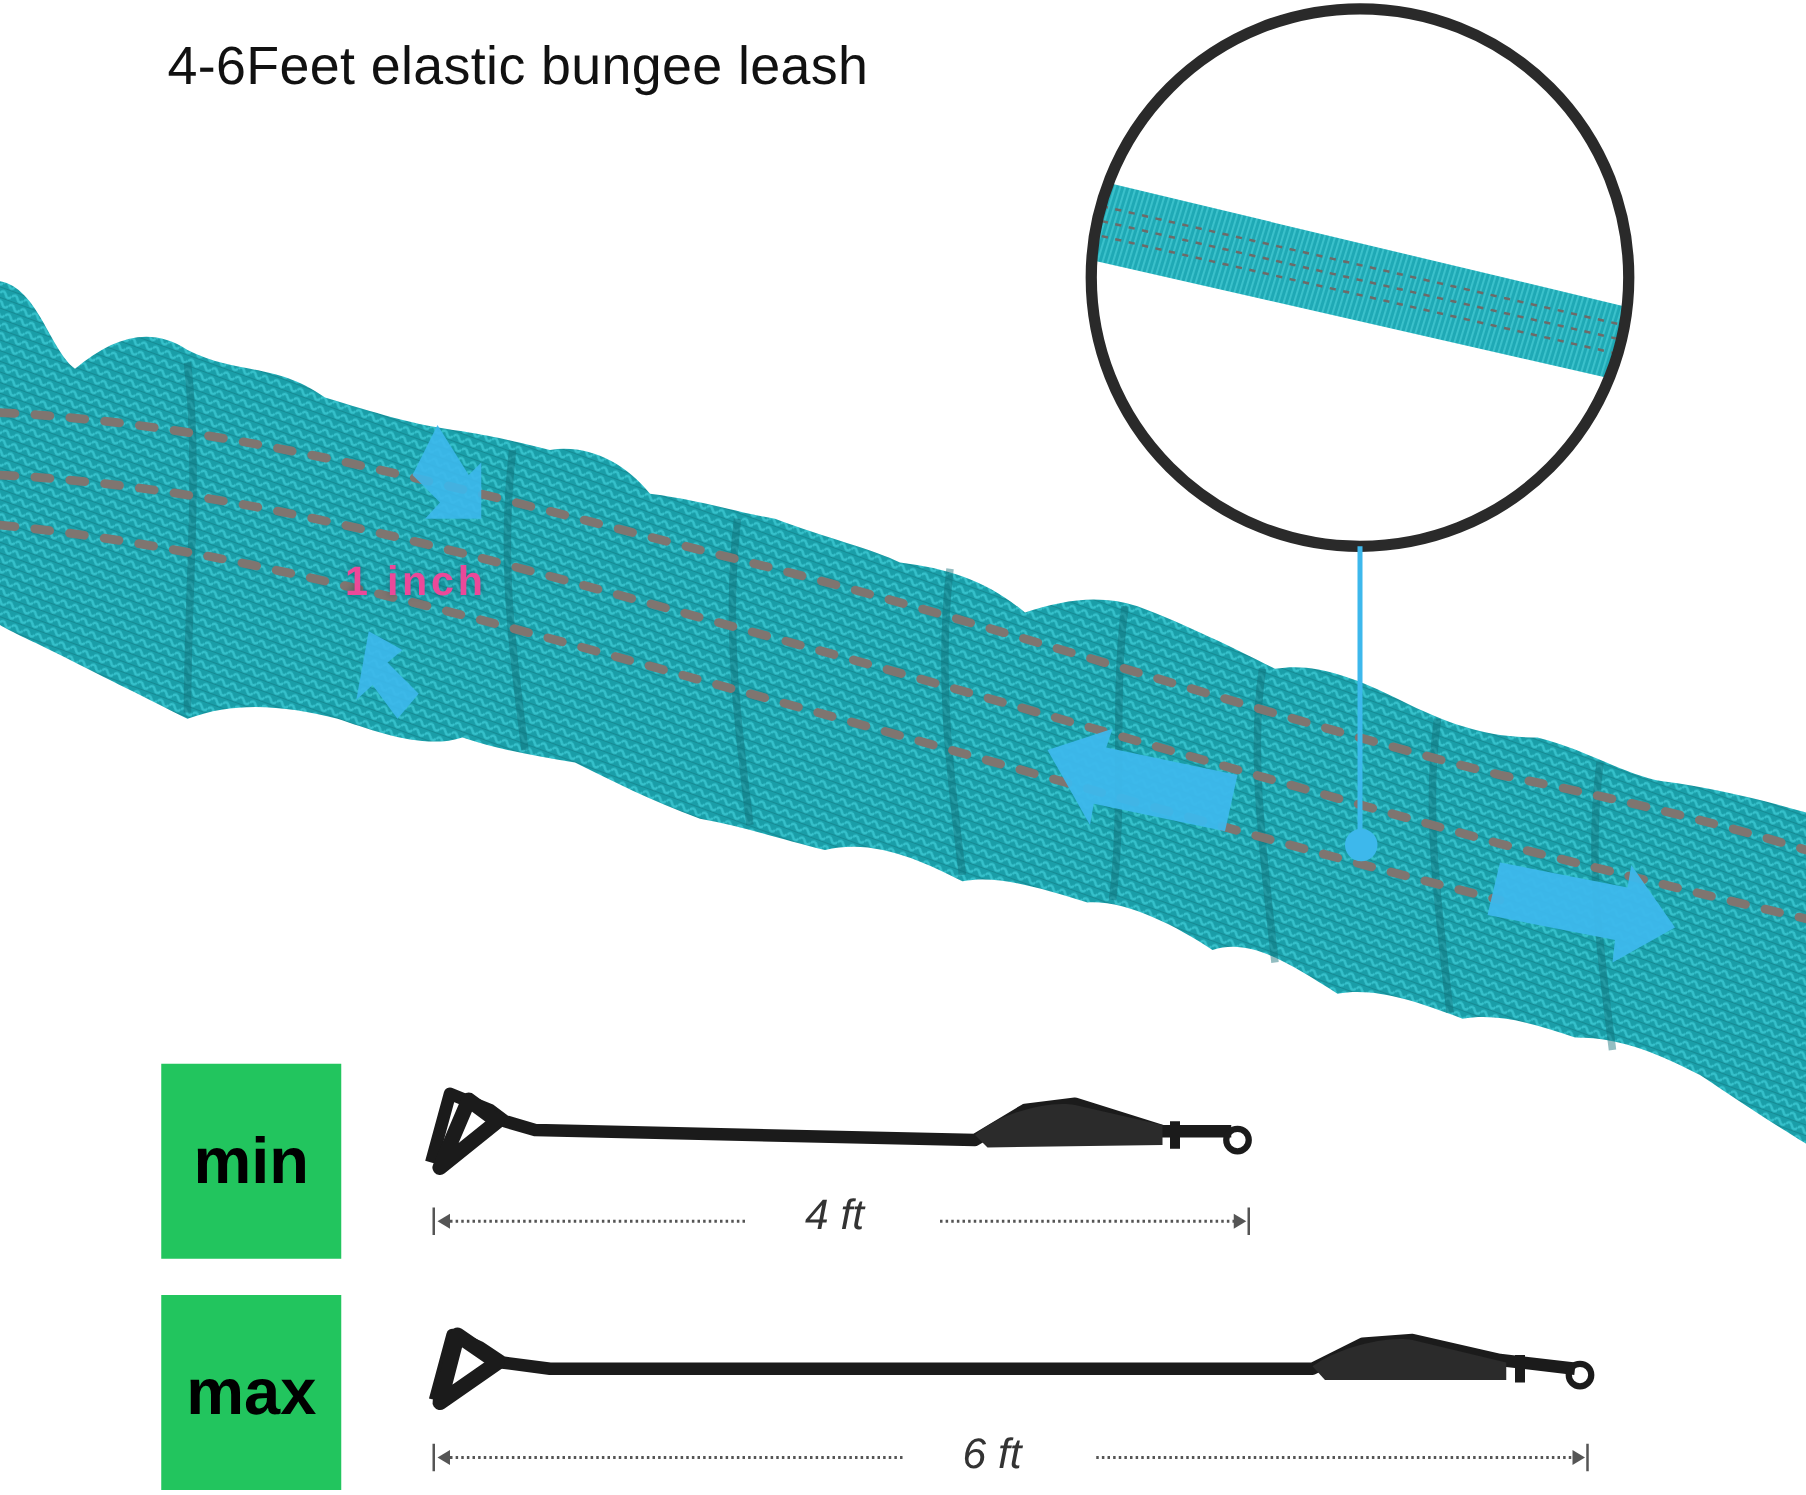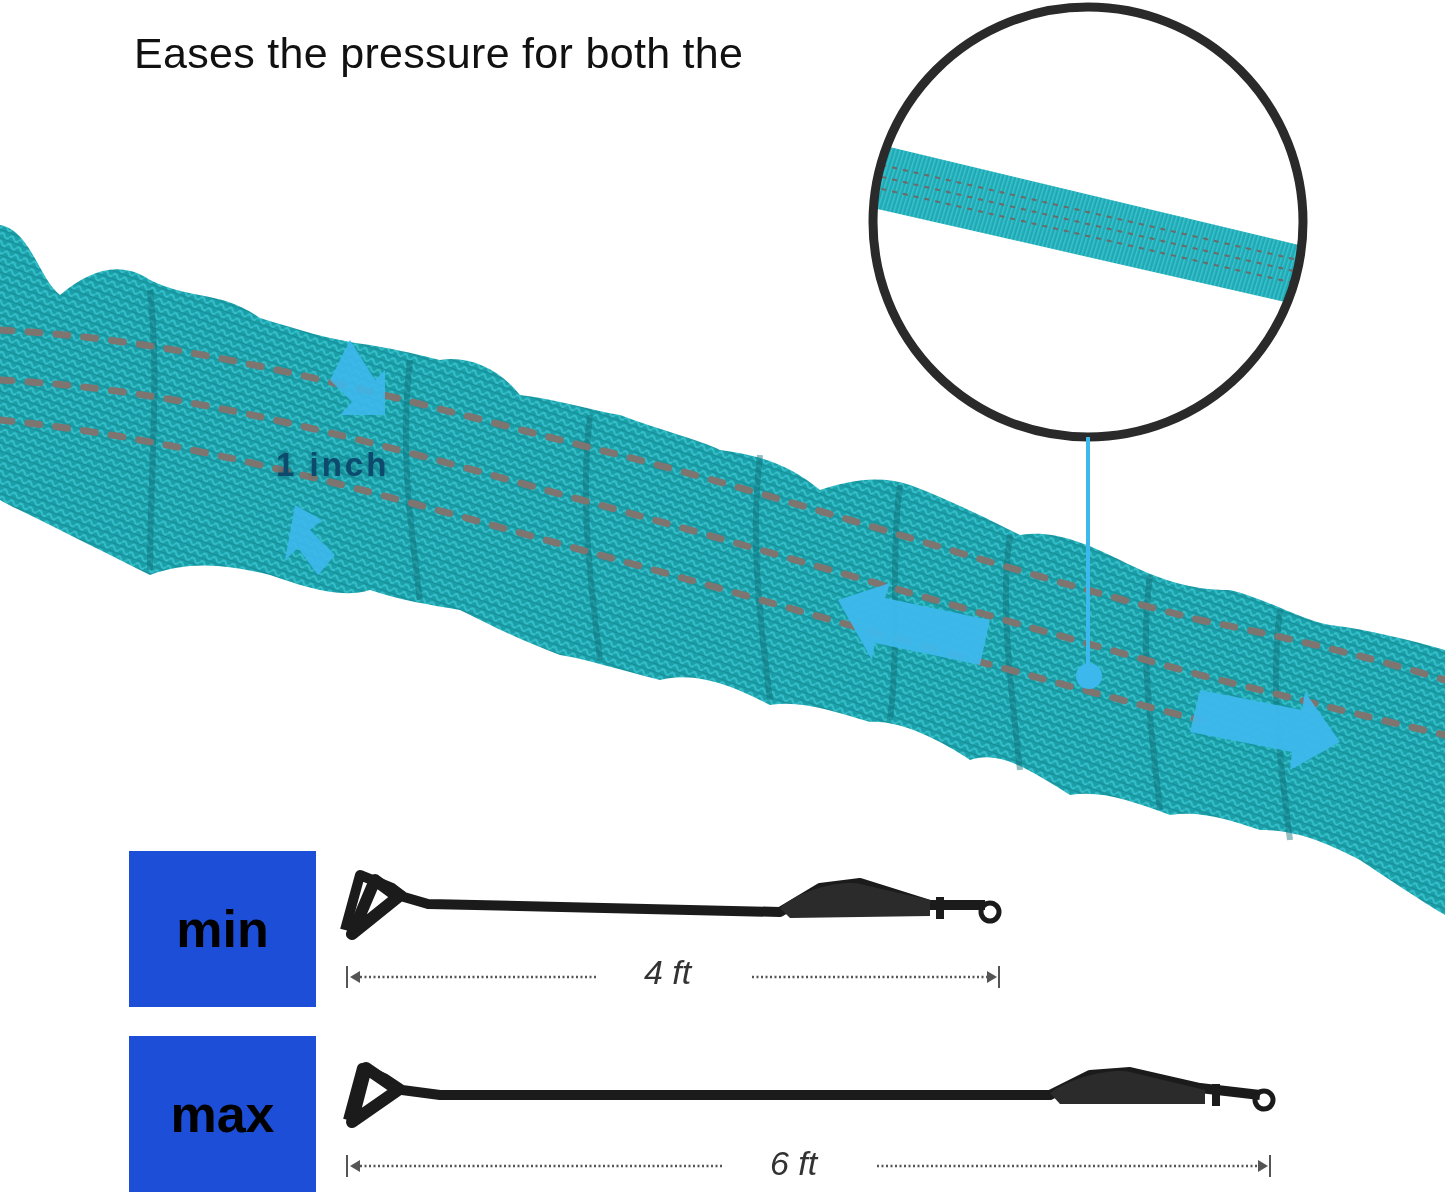--- a/index.html
+++ b/index.html
@@ -1,22 +1,22 @@
 <!DOCTYPE html>
 <html><head>
   <meta charset="utf-8">
   <style>
     html, body { margin: 0; padding: 0; background: #ffffff; }
     body { width: 1445px; height: 1196px; position: relative; overflow: hidden; font-family: "Liberation Sans", sans-serif; }
     .abs { position: absolute; }
     .headline { left: 134px; top: 22px; font-size: 43px; line-height: 63.5px; color: #111111; letter-spacing: 0.3px; }
     .headline div { white-space: nowrap; }
     .bungee-svg { left: 0; top: 0; }
-    .inch-label { left: 276px; top: 446px; font-size: 33px; font-weight: bold; color: #0c4a6e; letter-spacing: 3px; text-shadow: 0 0 6px rgba(0,60,70,0.45); text-align: center; }
-    .size-box { width: 187px; height: 156px; background: #1d4ed8; display: flex; align-items: center; justify-content: center; font-size: 52px; font-weight: bold; color: #000000; }
+    .inch-label { left: 276px; top: 446px; font-size: 33px; font-weight: bold; color: #ec4899; letter-spacing: 3px; text-shadow: 0 0 6px rgba(0,60,70,0.45); text-align: center; }
+    .size-box { width: 144px; height: 156px; background: #22c55e; display: flex; align-items: center; justify-content: center; font-size: 52px; font-weight: bold; color: #000000; }
     .box-min { left: 129px; top: 851px; }
     .box-max { left: 129px; top: 1036px; }
     .measure-label { font-size: 34px; color: #333333; background: #ffffff; padding: 0 8px; font-style: italic; }
     .m4 { left: 636px; top: 953px; }
     .m6 { left: 762px; top: 1144px; }
   </style>
 </head>
 <body>
 
 <svg class="abs bungee-svg" width="1445" height="1196" viewBox="0 0 1445 1196">
@@ -114,21 +114,21 @@
     <line x1="347" y1="1155" x2="347" y2="1177" stroke-width="2"></line>
     <polygon points="350,1166 360,1160 360,1172" stroke="none"></polygon>
     <line x1="360" y1="1166" x2="722" y2="1166" stroke-width="2.5" stroke-dasharray="2 2.5"></line>
     <line x1="877" y1="1166" x2="1259" y2="1166" stroke-width="2.5" stroke-dasharray="2 2.5"></line>
     <polygon points="1268,1166 1258,1160 1258,1172" stroke="none"></polygon>
     <line x1="1270" y1="1155" x2="1270" y2="1177" stroke-width="2"></line>
   </g>
 </svg>
 
 <div class="abs headline">
-  <div>Eases the pressure for both the</div>
+  <div>4-6Feet elastic bungee leash</div>
 </div>
 
 <div class="abs inch-label">1 inch</div>
 
 <div class="abs size-box box-min">
   <span>min</span>
 </div>
 <div class="abs size-box box-max">
   <span>max</span>
 </div>

